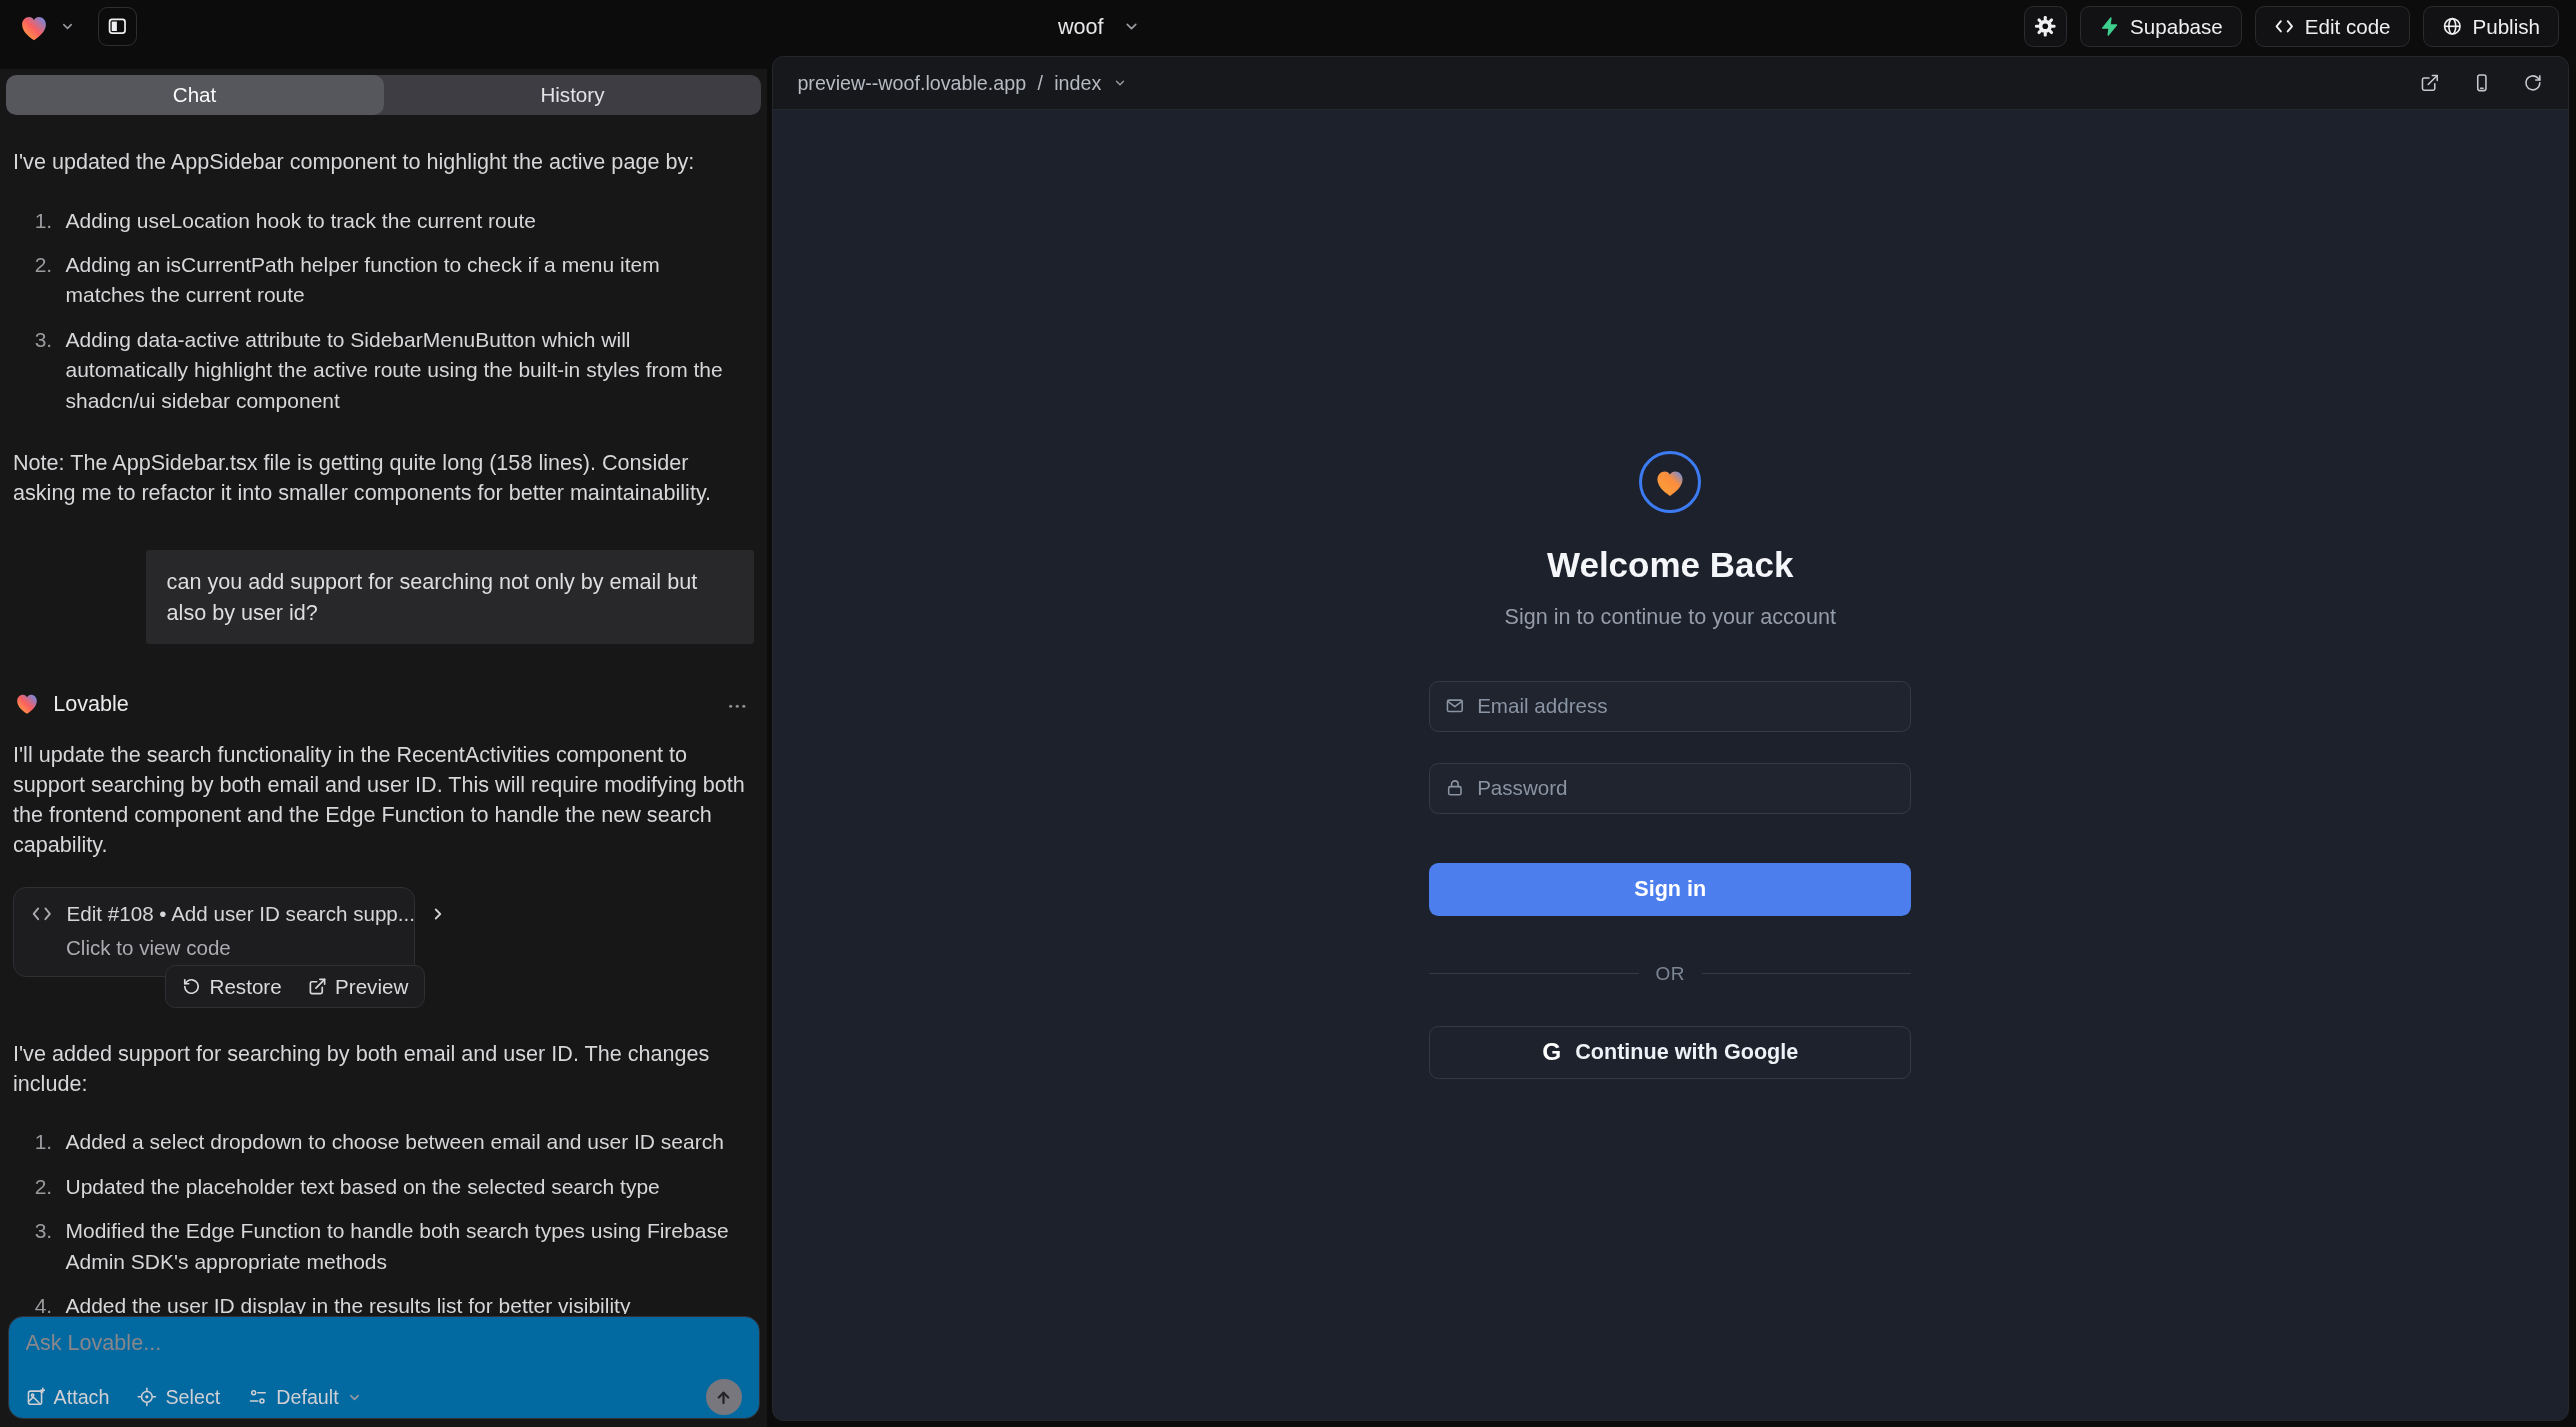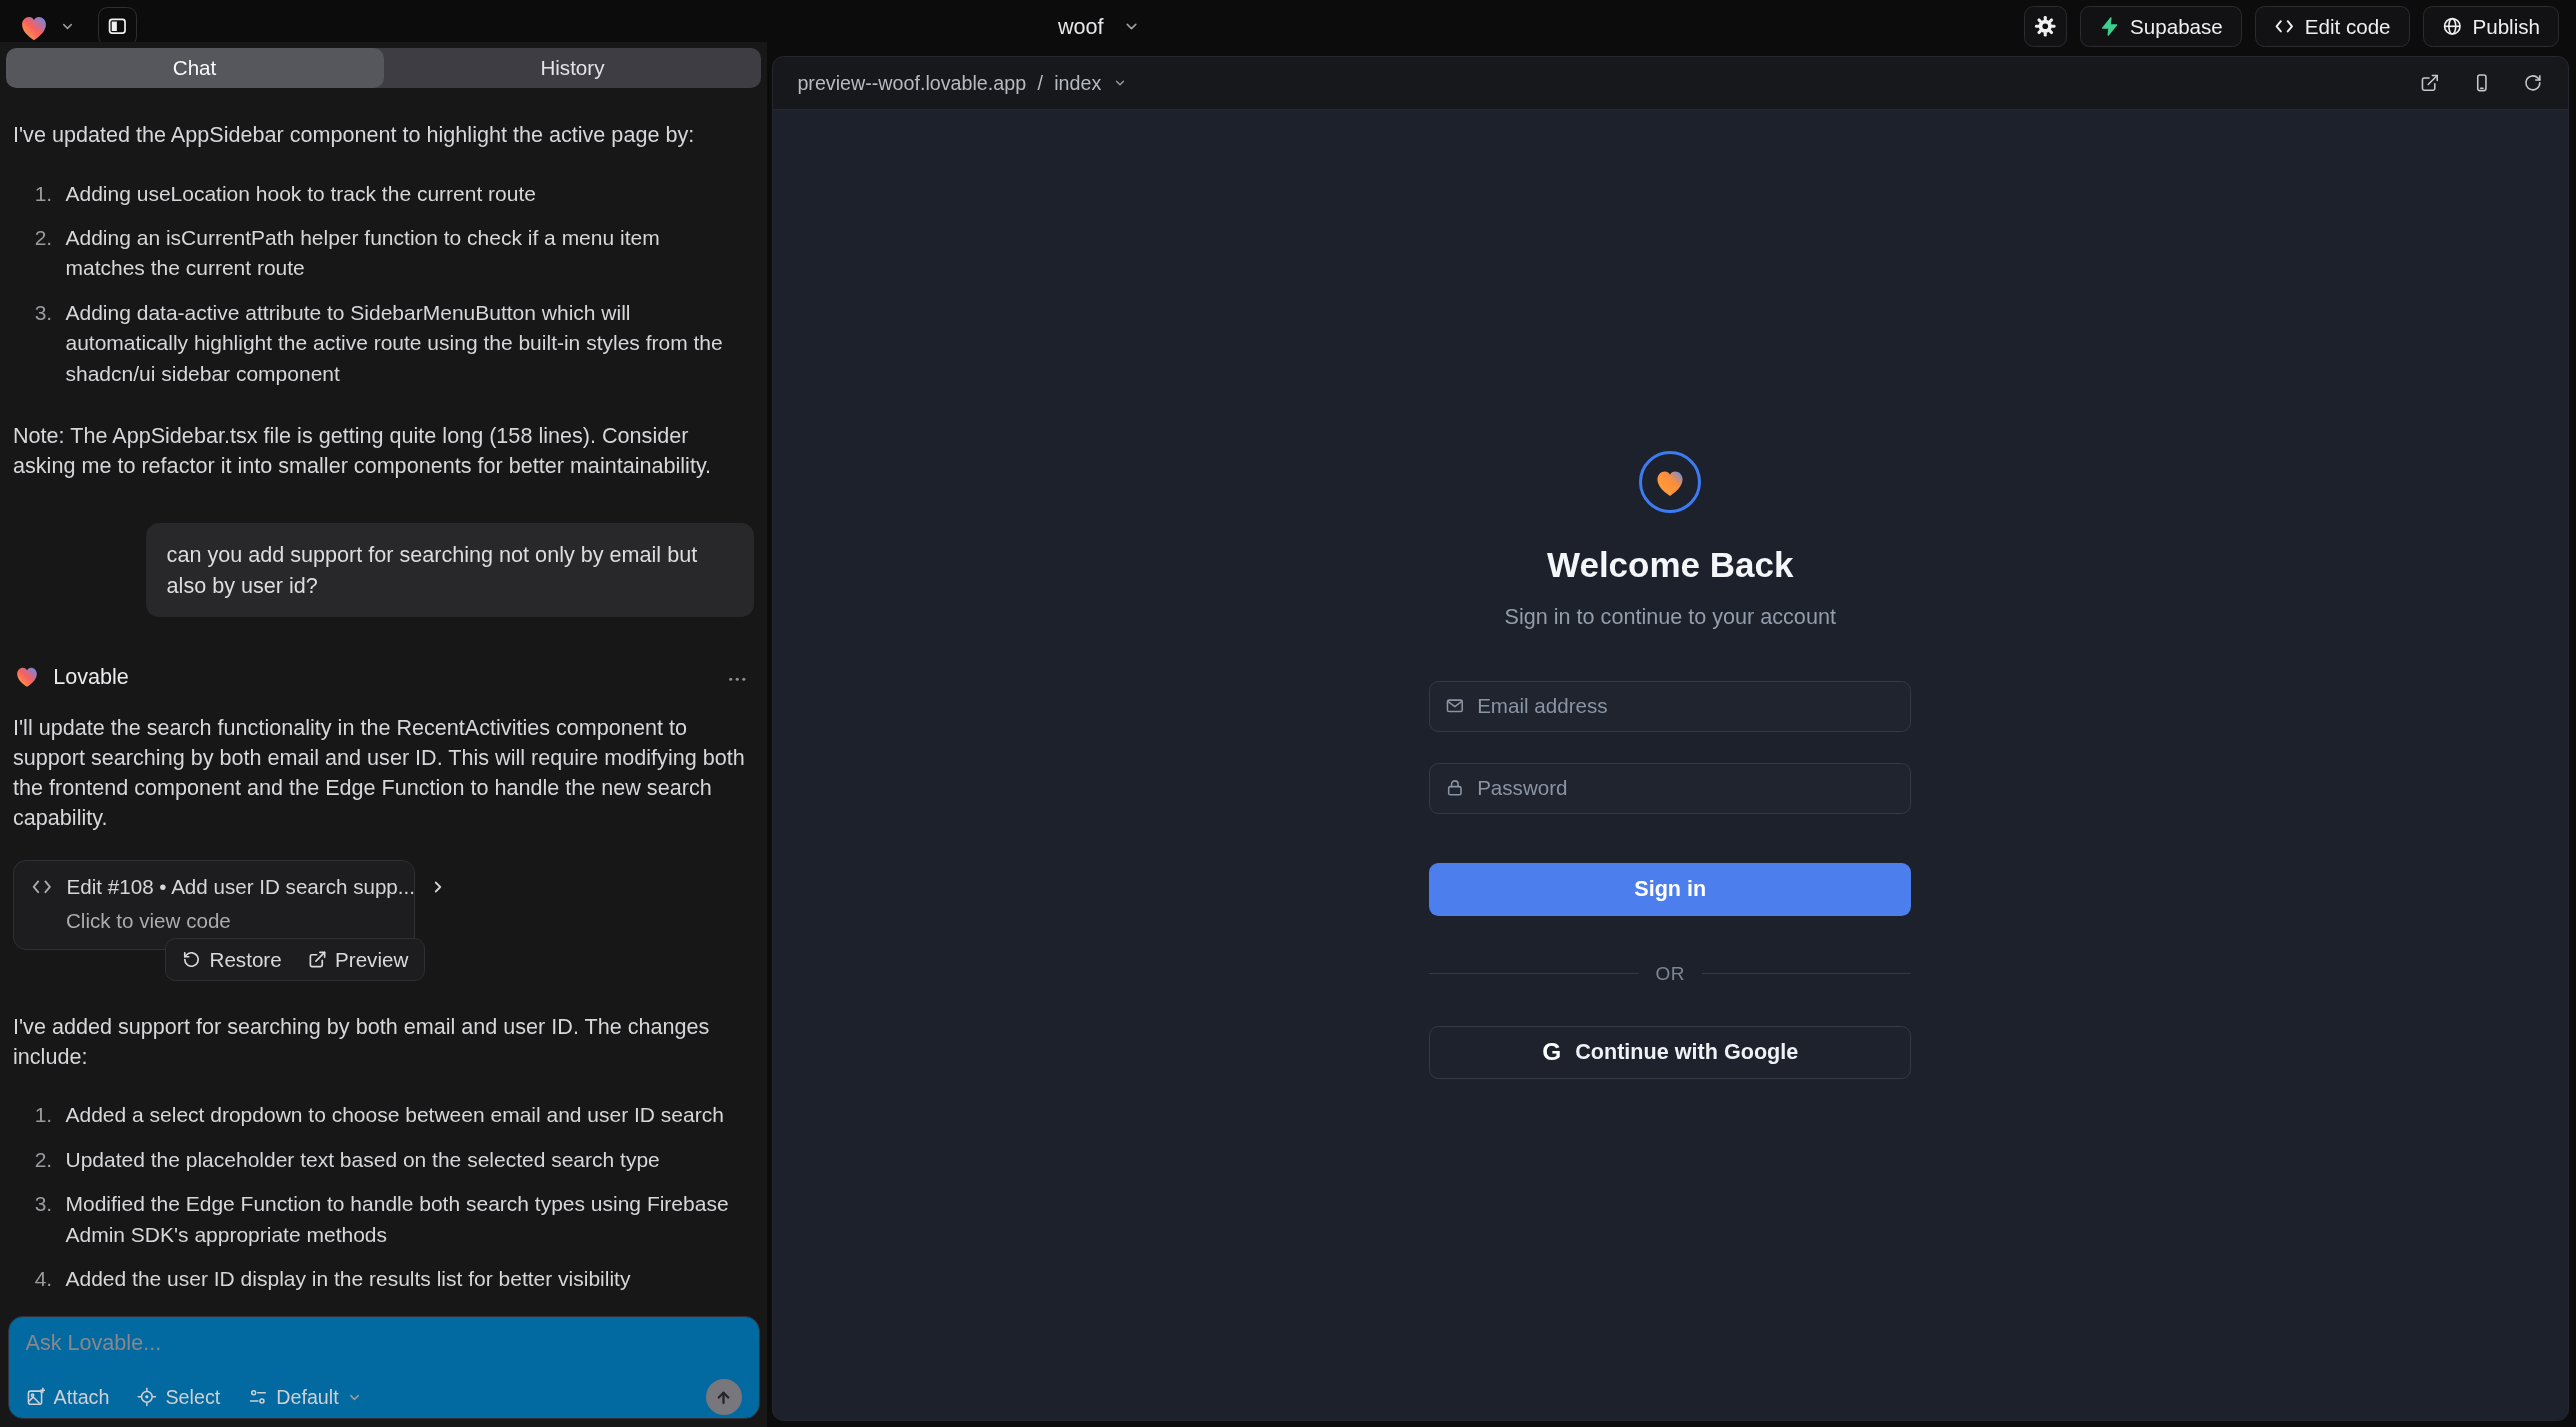--- a/index.html
+++ b/index.html
@@ -35,42 +35,42 @@
   .hbtn {
     height:41px; display:flex; align-items:center; gap:10.3px;
     border:0.9px solid #2b2b30; background:#121215; border-radius:9.4px;
     padding:0 18px; color:#efeff1; font-size:20.6px; cursor:pointer;
     font-family:"Liberation Sans", sans-serif;
   }
   .hbtn.icon-only { width:43px; padding:0; justify-content:center; }
 
   
   .chat-panel {
-    position:absolute; top:42px; left:0; width:767px; bottom:0;
+    position:absolute; top:69px; left:0; width:767px; bottom:0;
     background:#171718;
   }
   .tabbar {
     margin:5.6px 5.6px 0 5.6px; height:40px; border-radius:10.3px;
     background:#3d3d43; display:flex; overflow:hidden;
   }
   .tab {
     flex:1; display:flex; align-items:center; justify-content:center;
     font-size:20.6px; color:#e3e3e6; cursor:pointer; border-radius:10.3px;
   }
   .tab.active { background:#56565d; color:#fafafa; }
 
   .messages { position:absolute; top:56px; left:0; right:0; bottom:114px; padding:9.4px 13px 0 13px; overflow:hidden; }
   .msg-p { font-size:21.6px; line-height:1.4; color:#d7d7da; margin-top:22.5px; }
   ol.msg-list { margin:28px 0 0 0; padding-left:45px; display:flex; flex-direction:column; gap:14px; }
   ol.msg-list li { font-size:21px; line-height:1.45; color:#d7d7da; padding-left:7.5px; max-width:675px; }
   ol.msg-list li::marker { color:#9b9b9f; }
 
   .user-row { display:flex; justify-content:flex-end; margin-top:41px; }
   .user-bubble {
-    max-width:608px; background:#28282b; border-radius:13px;
+    max-width:608px; background:#28282b; border-radius:3px;
     padding:16px 20.6px; font-size:21.6px; line-height:1.45; color:#dddde0;
   }
 
   .assistant-row { display:flex; align-items:flex-end; gap:12.2px; margin-top:45px; }
   .assistant-name { font-size:21.6px; color:#eaeaec; font-weight:500; }
   .more-icon { margin-left:auto; color:#8d8d92; cursor:pointer; padding-right:5.6px; }
 
   .edit-card {
     position:relative; width:402px; margin-top:26px;
     background:#1d1d20; border:0.9px solid #2f2f34; border-radius:13px;

